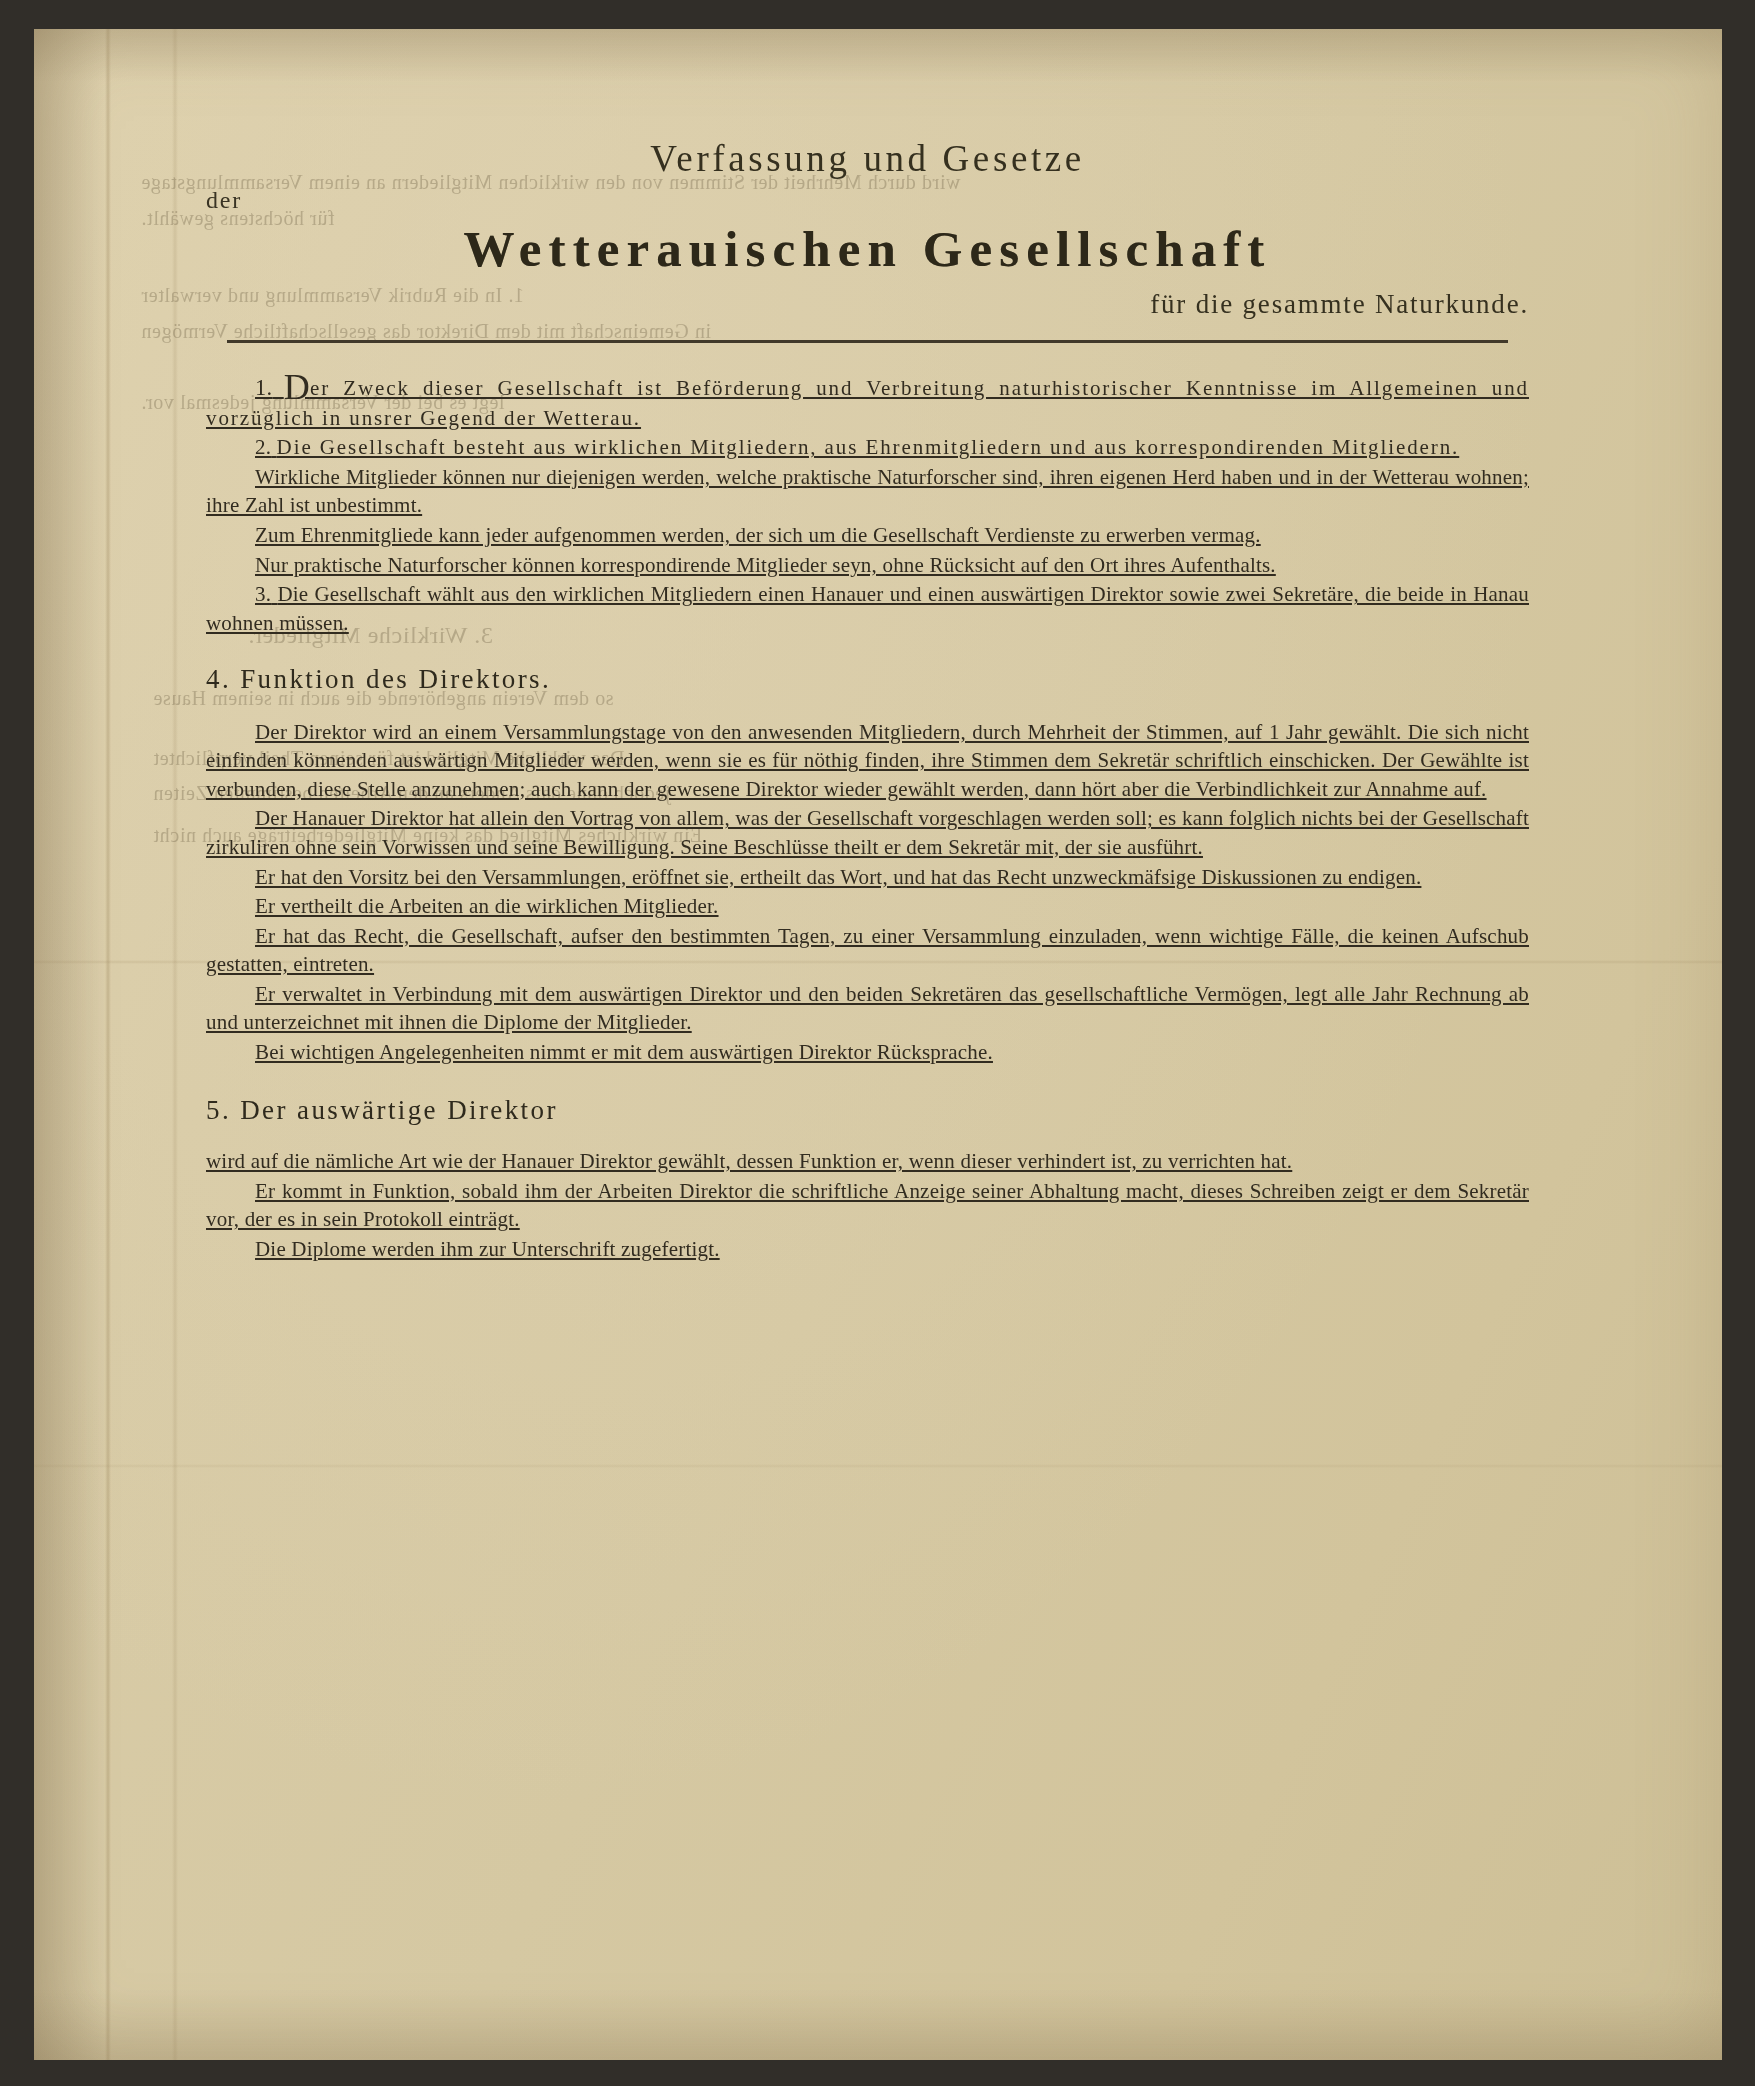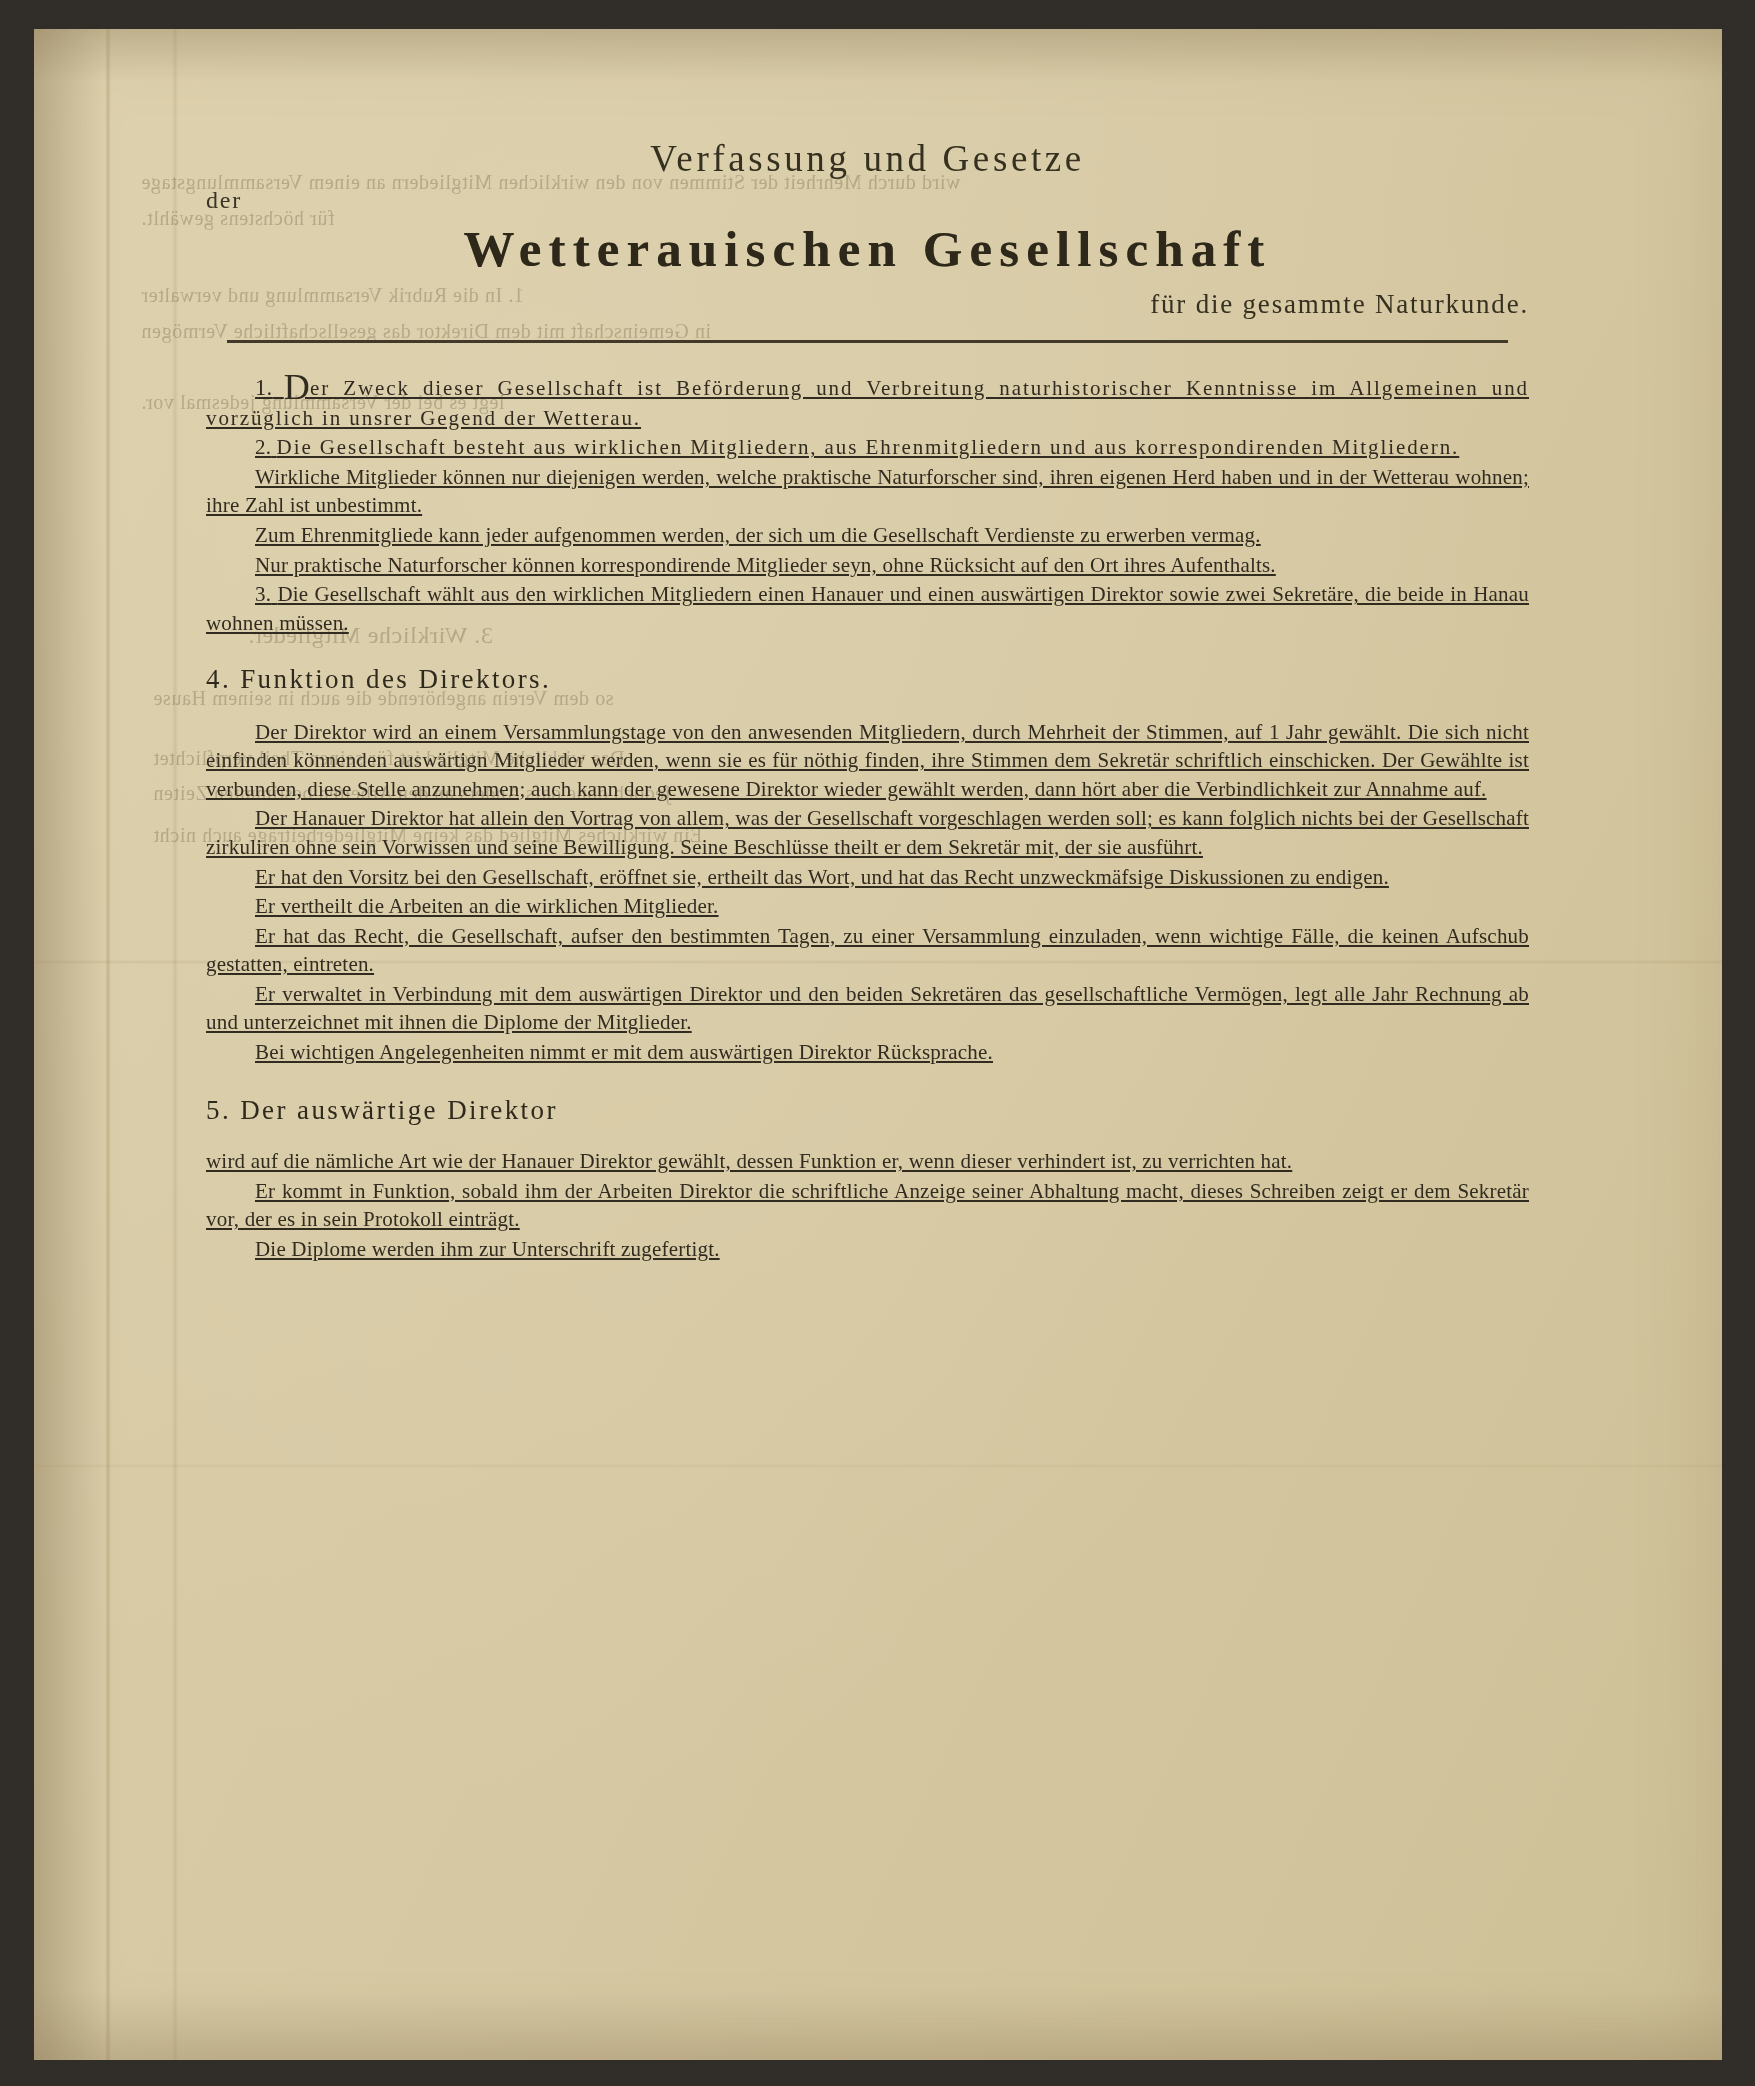--- a/index.html
+++ b/index.html
@@ -201,21 +201,21 @@
       <p class="para"><span>Zum Ehrenmitgliede kann jeder aufgenommen werden, der sich um die Gesellschaft Verdienste zu erwerben vermag.</span></p>
 
       <p class="para"><span>Nur praktische Naturforscher können korrespondirende Mitglieder seyn, ohne Rücksicht auf den Ort ihres Aufenthalts.</span></p>
 
       <p class="para"><span>3.</span> <span>Die Gesellschaft wählt aus den wirklichen Mitgliedern einen Hanauer und einen auswärtigen Direktor sowie zwei Sekretäre, die beide in Hanau wohnen müssen.</span></p>
 
       <div class="section-head">4. Funktion des Direktors.</div>
 
       <p class="para">Der Direktor wird an einem Versammlungstage von den anwesenden Mitgliedern, durch Mehrheit der Stimmen, auf 1 Jahr gewählt. Die sich nicht einfinden könnenden auswärtign Mitglieder werden, wenn sie es für nöthig finden, ihre Stimmen dem Sekretär schriftlich einschicken. Der Gewählte ist verbunden, diese Stelle anzunehmen; auch kann der gewesene Direktor wieder gewählt werden, dann hört aber die Verbindlichkeit zur Annahme auf.</p>
       <p class="para">Der Hanauer Direktor hat allein den Vortrag von allem, was der Gesellschaft vorgeschlagen werden soll; es kann folglich nichts bei der Gesellschaft zirkuliren ohne sein Vorwissen und seine Bewilligung. Seine Beschlüsse theilt er dem Sekretär mit, der sie ausführt.</p>
-      <p class="para">Er hat den Vorsitz bei den Gesellschaft, eröffnet sie, ertheilt das Wort, und hat das Recht unzweckmäfsige Diskussionen zu endigen.</p>
+      <p class="para">Er hat den Vorsitz bei den Versammlungen, eröffnet sie, ertheilt das Wort, und hat das Recht unzweckmäfsige Diskussionen zu endigen.</p>
       <p class="para">Er vertheilt die Arbeiten an die wirklichen Mitglieder.</p>
       <p class="para">Er hat das Recht, die Gesellschaft, aufser den bestimmten Tagen, zu einer Versammlung einzuladen, wenn wichtige Fälle, die keinen Aufschub gestatten, eintreten.</p>
       <p class="para">Er verwaltet in Verbindung mit dem auswärtigen Direktor und den beiden Sekretären das gesellschaftliche Vermögen, legt alle Jahr Rechnung ab und unterzeichnet mit ihnen die Diplome der Mitglieder.</p>
       <p class="para">Bei wichtigen Angelegenheiten nimmt er mit dem auswärtigen Direktor Rücksprache.</p>
 
       <div class="section-head sec5">5. Der auswärtige Direktor</div>
 
       <p class="para noindent">wird auf die nämliche Art wie der Hanauer Direktor gewählt, dessen Funktion er, wenn dieser verhindert ist, zu verrichten hat.</p>
       <p class="para">Er kommt in Funktion, sobald ihm der Arbeiten Direktor die schriftliche Anzeige seiner Abhaltung macht, dieses Schreiben zeigt er dem Sekretär vor, der es in sein Protokoll einträgt.</p>
       <p class="para">Die Diplome werden ihm zur Unterschrift zugefertigt.</p>

